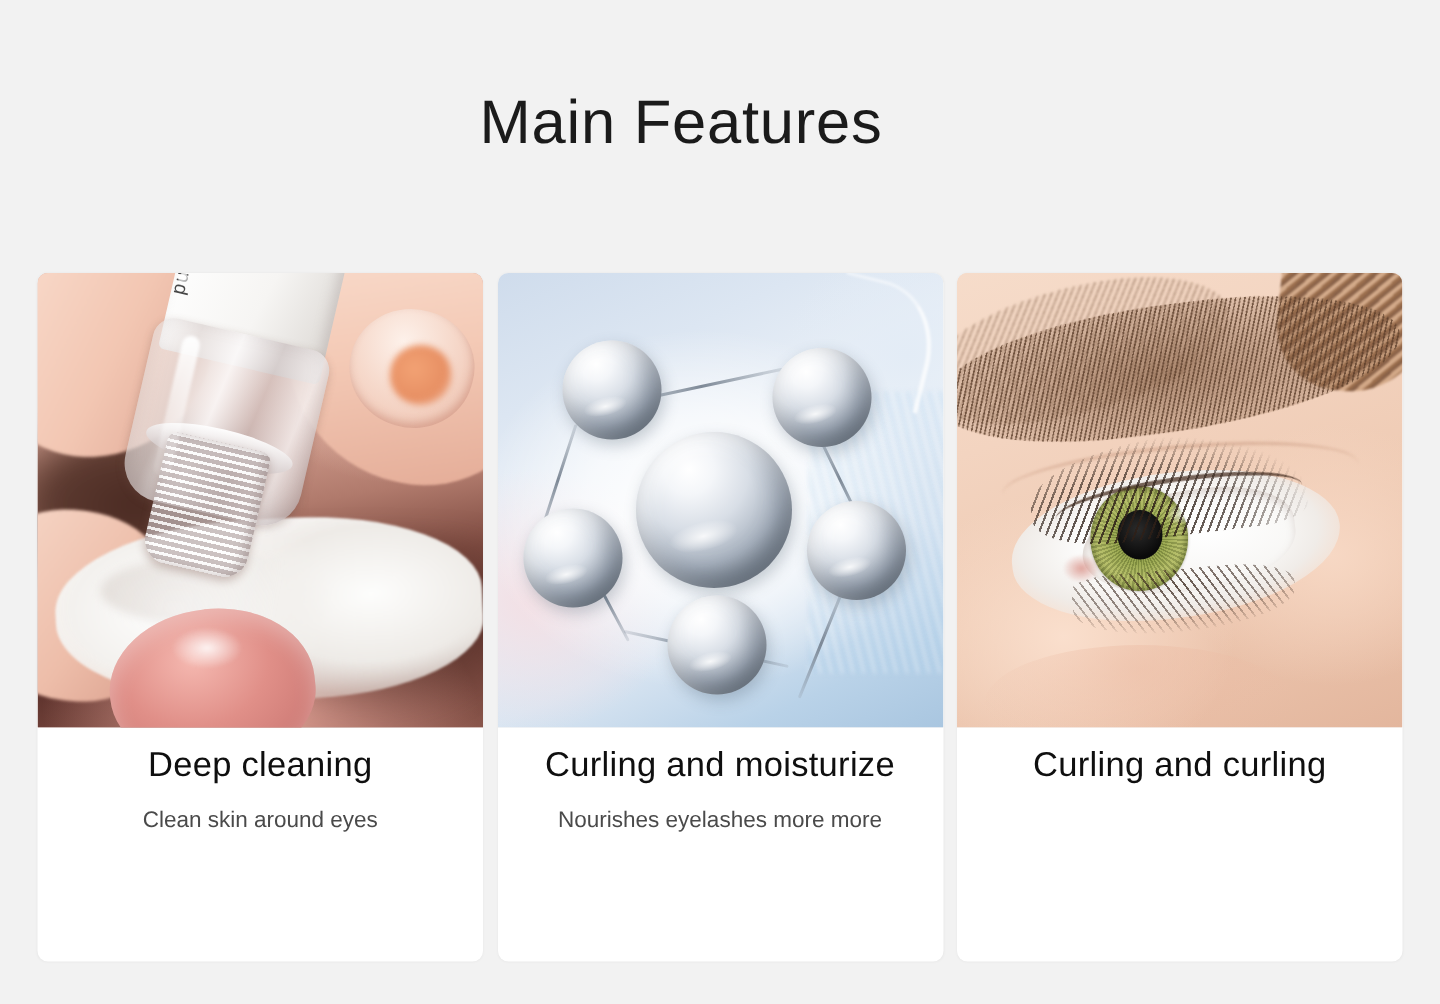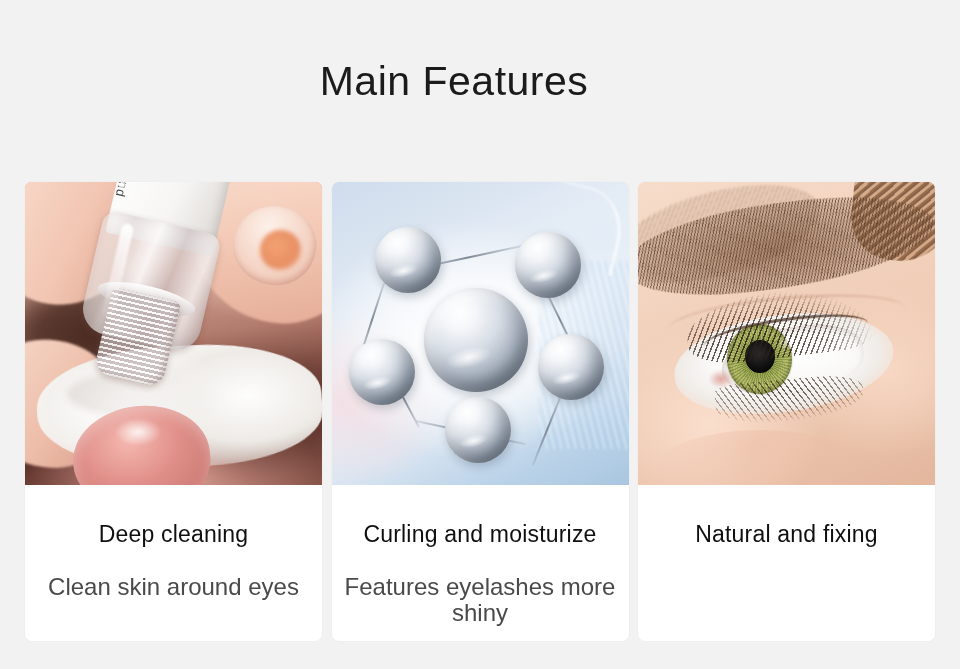--- a/index.html
+++ b/index.html
@@ -58,33 +58,33 @@
   }
   .card-media {
     position: relative;
     width: 297px;
     height: 303px;
     overflow: hidden;
     background: #eee;
   }
   .card-body {
     flex: 1;
-    padding-top: 34px;
+    padding-top: 9px;
     text-align: center;
   }
   .card-heading {
     font-size: 23px;
     color: #0f0f0f;
     line-height: 30px;
     font-weight: 400;
     letter-spacing: 0.2px;
   }
   .card-sub {
-    margin-top: 25px;
-    font-size: 24px;
+    margin-top: 10px;
+    font-size: 15px;
     color: #4a4a4a;
     line-height: 26px;
     font-weight: 400;
     padding: 0 6px;
     text-align: center;
   }
 
   
   .art-vial { position:absolute; inset:0; background:#c9968c; }
   .av-skin-base {
@@ -458,21 +458,21 @@
           <div class="sphere" style="left:92px;  top:106px; width:104px; height:104px;"></div>
           <div class="sphere" style="left:43px;  top:45px;  width:66px;  height:66px;"></div>
           <div class="sphere" style="left:183px; top:50px;  width:66px;  height:66px;"></div>
           <div class="sphere" style="left:17px;  top:157px; width:66px;  height:66px;"></div>
           <div class="sphere" style="left:206px; top:152px; width:66px;  height:66px;"></div>
           <div class="sphere" style="left:113px; top:215px; width:66px;  height:66px;"></div>
         </div>
       </div>
       <div class="card-body">
         <div class="card-heading">Curling and moisturize</div>
-        <div class="card-sub">Features eyelashes more shiny</div>
+        <div class="card-sub">Nourishes eyelashes more more</div>
       </div>
     </div>
 
     <div class="card">
       <div class="card-media">
         <div class="art-eye">
           <div class="eye-skin"></div>
           <div class="eye-hair"></div>
           <div class="eye-brow-soft"></div>
           <div class="eye-brow"></div>
@@ -483,18 +483,18 @@
           <div class="eye-pupil"></div>
           <div class="eye-glint"></div>
           <div class="eye-tear"></div>
           <div class="eye-lid-line"></div>
           <div class="lashes-upper"></div>
           <div class="lashes-lower"></div>
           <div class="eye-cheek"></div>
         </div>
       </div>
       <div class="card-body">
-        <div class="card-heading">Natural and fixing</div>
+        <div class="card-heading">Curling and curling</div>
       </div>
     </div>
 
   </div>
 </div>
 
 </body></html>

